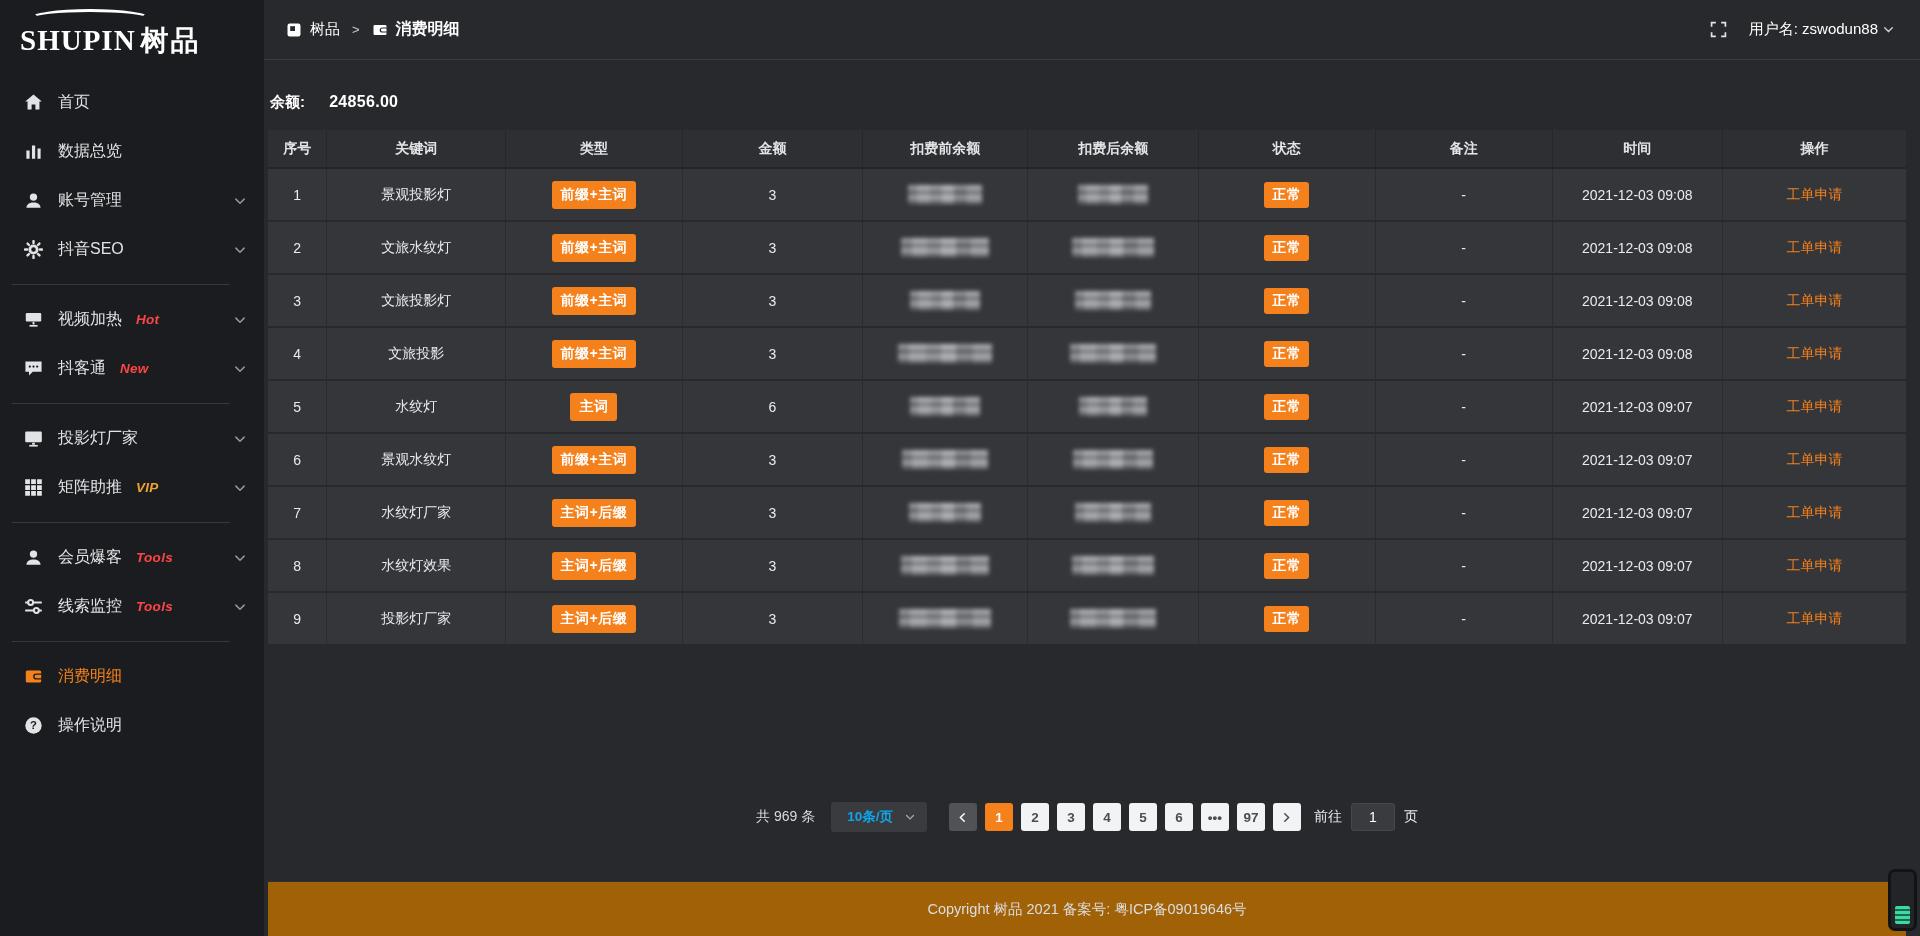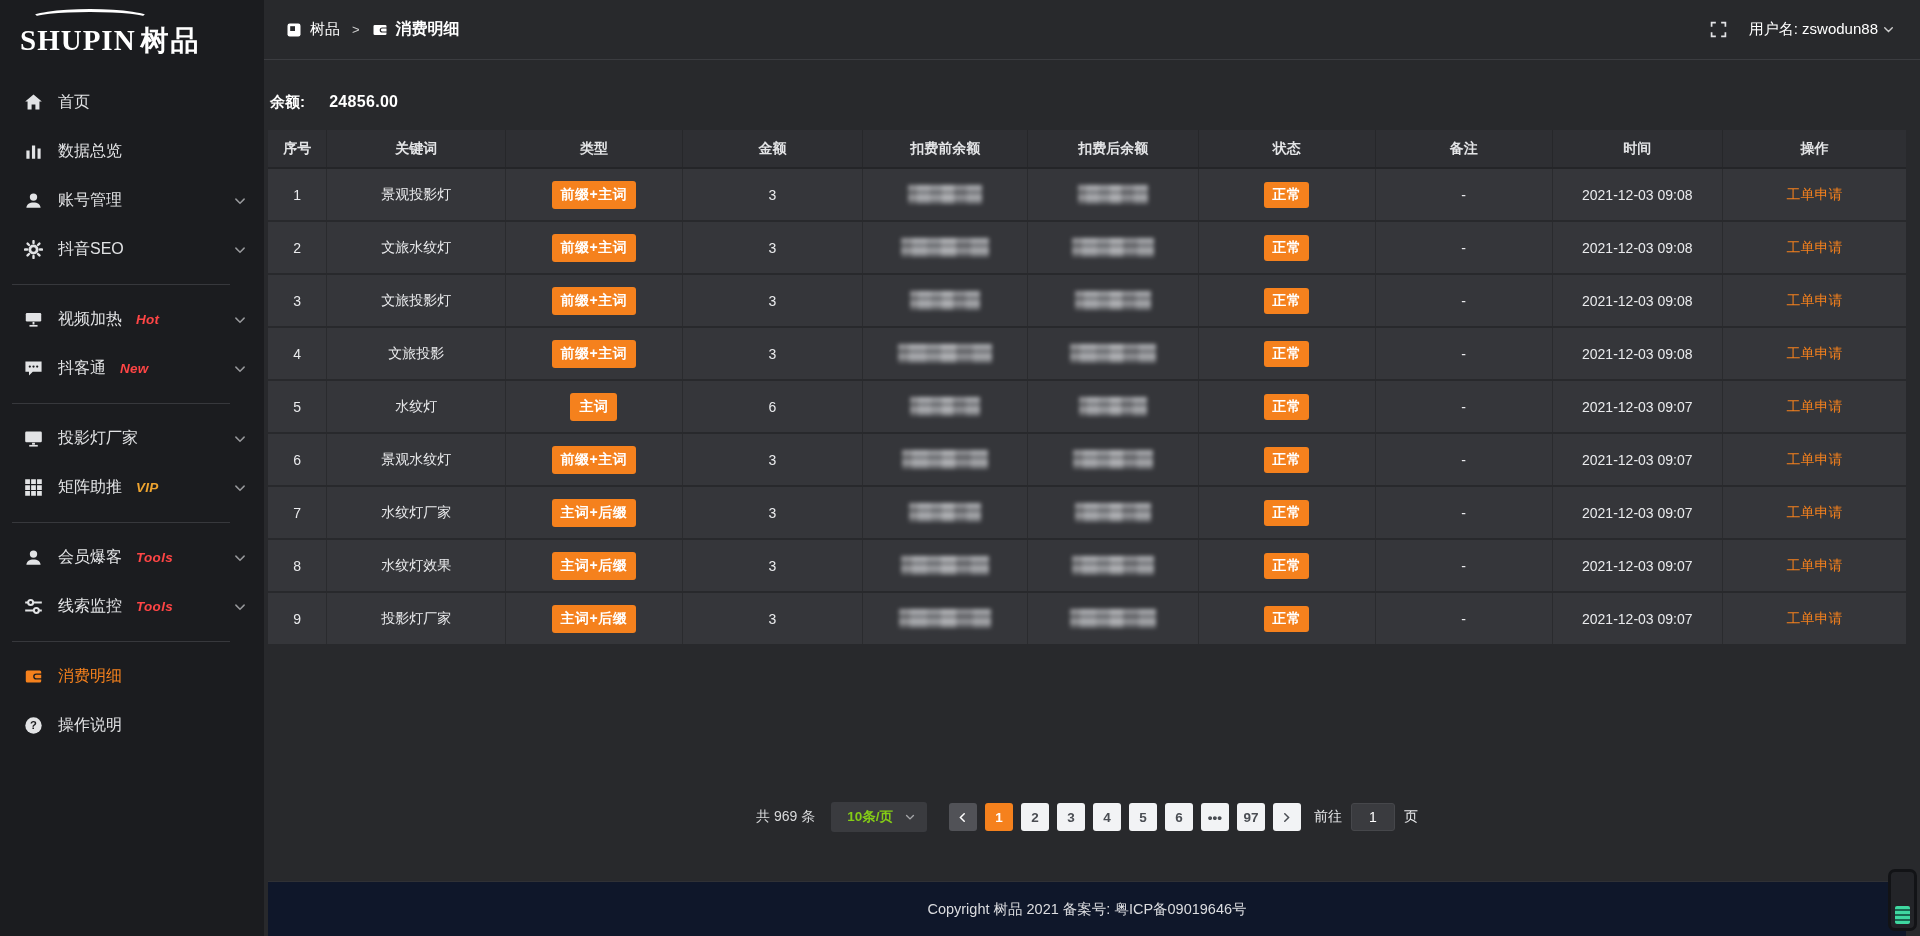--- a/index.html
+++ b/index.html
@@ -59,35 +59,35 @@
   .status-badge { padding:4px 8px; }
   .blur-block { display:inline-block; height:19px; vertical-align:middle; border-radius:1px; opacity:.88;
     background-image:linear-gradient(90deg,#86878b 0 12%,#a9abb0 12% 30%,#8f9196 30% 46%,#b4b6ba 46% 62%,#7f8085 62% 80%,#9fa1a6 80% 100%),
       repeating-linear-gradient(180deg, rgba(255,255,255,.25) 0 5px, rgba(0,0,0,.18) 5px 10px);
     background-blend-mode:overlay; filter:blur(2px); }
   .action-link { color:#f5811d; cursor:pointer; font-size:14px; text-decoration:none;margin-top:20px; }
   
   .pagination { margin-top:156px; display:flex; align-items:center; justify-content:center; font-size:14px; color:#d9dadc; }
   .pg-total { margin-right:16px; }
   .pg-size { background:#3a3b3f; height:30px; padding:0 12px 0 16px; display:flex; align-items:center; gap:12px;
-    border-radius:3px; color:#84cc16; font-size:13.5px; cursor:pointer; margin-right:18px; font-weight:bold; }
+    border-radius:3px; color:#0ea5e9; font-size:13.5px; cursor:pointer; margin-right:18px; font-weight:bold; }
   .pg-caret { width:10px; height:10px; color:#a5a6a9; display:flex; }
   .pg-caret svg { width:100%; height:100%; }
   .pg-btn { min-width:28px; height:28px; border:none; border-radius:3px; background:#f2f3f5; color:#4a4d53;
     font-size:13.5px; font-weight:bold; margin:0 4px; display:inline-flex; align-items:center; justify-content:center;
     cursor:pointer; font-family:inherit; padding:0 6px; }
   .pg-btn.prev { background:#515257; color:#fff; }
   .pg-btn.active { background:#f5811d; color:#fff; }
   .pg-arrow { width:11px; height:11px; display:flex; }
   .pg-arrow svg { width:100%; height:100%; }
   .pg-goto { margin-left:9px; display:flex; align-items:center; gap:9px; color:#e8e9eb; }
   .pg-input { width:44px; height:28px; background:#3a3b3f; border:1px solid #46474b; border-radius:3px;
     color:#fff; text-align:center; font-size:14px; font-family:inherit; }
   
-  .footer { margin-top:auto; height:55px; background:#0f172a; border-top:1px solid #303135;
+  .footer { margin-top:auto; height:55px; background:#a16207; border-top:1px solid #303135;
     display:flex; align-items:center; justify-content:center; font-size:14.5px; color:#dcdde0; flex:none; }
   
   .scroll-widget { position:absolute; right:3px; bottom:5px; width:29px; height:62px;
     background:#232428; border:3px solid #121316; border-radius:7px; cursor:pointer; }
   .scroll-widget .stripes { position:absolute; left:4px; right:4px; bottom:4px; height:18px; border-radius:2px;
     background:repeating-linear-gradient(180deg,#3fd8a0 0 2.5px,#196850 2.5px 5px); }
 </style>
 </head>
 <body>
 

